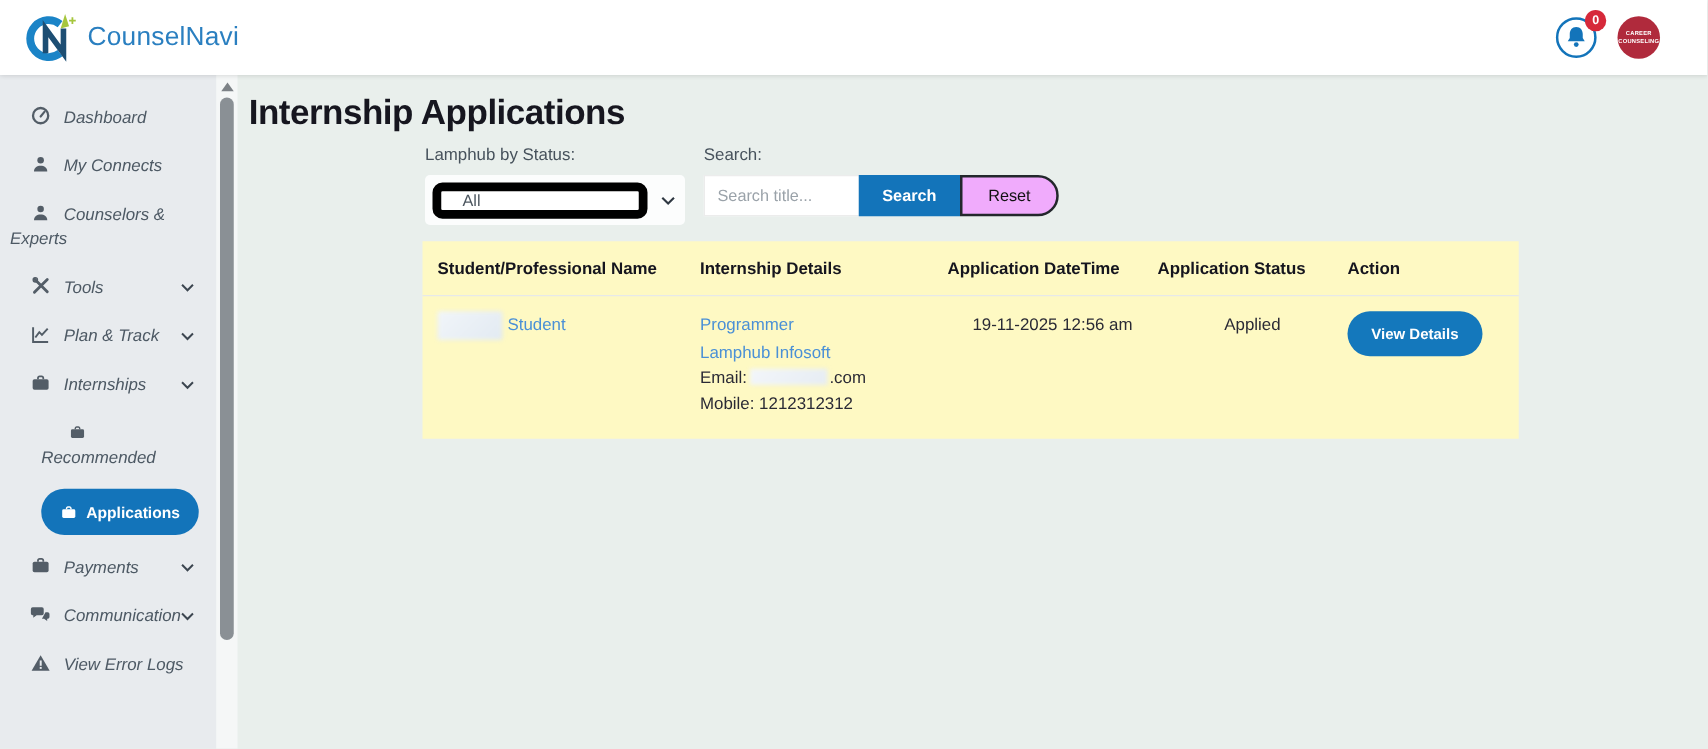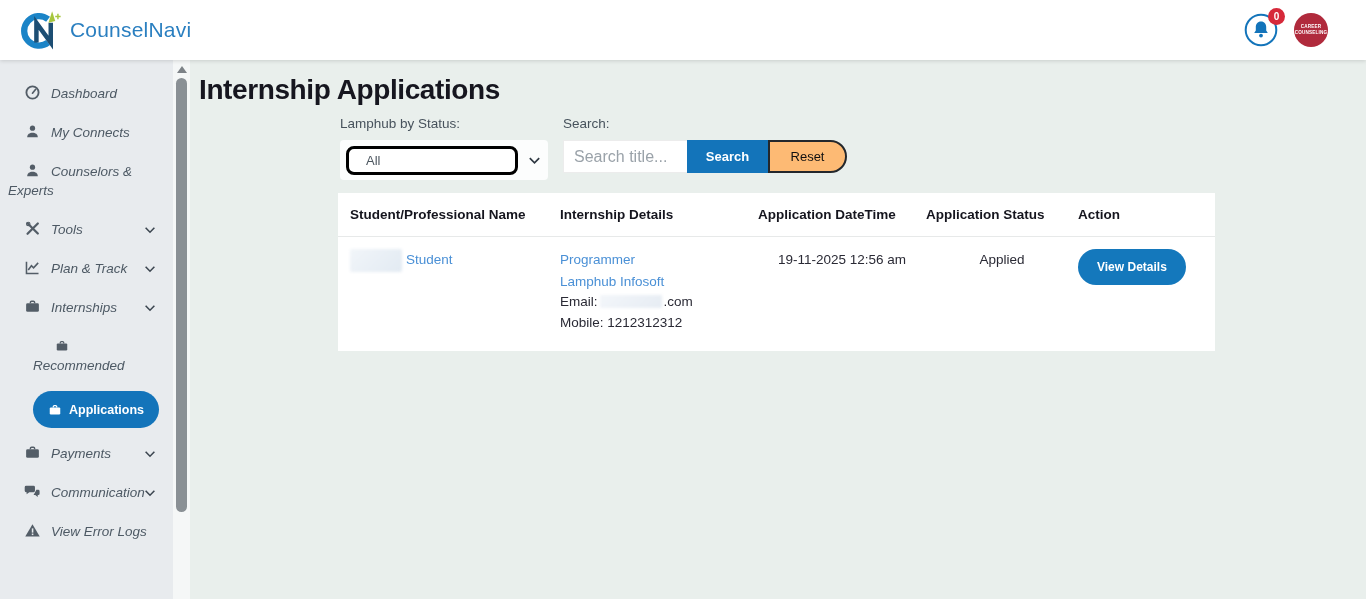--- a/index.html
+++ b/index.html
@@ -73,45 +73,45 @@
   .page-title { margin:0; font-size:28px; font-weight:800; color:#16161f; letter-spacing:-.4px; }
 
   .controls { display:flex; align-items:flex-start; margin:10px 0 0 141px; }
   .control-label { font-size:13.5px; color:#47525c; margin-bottom:9px; }
   .filter-block { width:208px; }
   .filter-panel {
     background:#fcfdfd; border-radius:4px; padding:5px 4px 5px 6px; height:40px;
     display:flex; align-items:center;
   }
   .select-box {
-    flex:1; height:29px; border:3px solid #000000; border-radius:8px; background:#fff;
+    flex:1; height:29px; border:7px solid #000000; border-radius:8px; background:#fff;
     display:flex; align-items:center; padding-left:17px; font-size:13px; color:#4d5760; cursor:pointer;
   }
   .select-chev { margin:0 2px 0 9px; width:15px; height:15px; color:#2f3842; cursor:pointer; }
   .select-chev svg { width:15px; height:15px; }
 
   .search-block { margin-left:15px; }
   .input-group { display:flex; height:33px; }
   .search-input {
     width:124px; border:1px solid #ececec; border-right:none; padding:0 10px;
-    font-size:16px; color:#333; background:#fff; outline:none;
+    font-size:13px; color:#333; background:#fff; outline:none;
     font-family:"Liberation Sans", sans-serif;
   }
   .search-input::placeholder { color:#9aa2a9; }
   .btn-search {
     width:81px; background:#1374ba; color:#fff; border:none; font-size:13px; font-weight:bold;
     cursor:pointer; font-family:"Liberation Sans", sans-serif;
   }
   .btn-reset {
-    width:79px; background:#fdba74; border:2px solid #23272c; border-radius:0 17px 17px 0;
+    width:79px; background:#f0abfc; border:2px solid #23272c; border-radius:0 17px 17px 0;
     font-size:13px; color:#111; cursor:pointer; font-family:"Liberation Sans", sans-serif;
   }
 
   
-  .table-card { margin:13px 0 0 139px; width:877px; background:#ffffff; }
+  .table-card { margin:13px 0 0 139px; width:877px; background:#fef9c3; }
   .thead, .trow {
     display:grid; grid-template-columns:210px 198px 168px 152px 1fr; padding:0 12px;
   }
   .thead {
     height:44px; align-items:center; border-bottom:1px solid #e7e9e9;
     font-size:13.5px; font-weight:bold; color:#15151e;
   }
   .trow { padding-top:12px; padding-bottom:18px; font-size:13.5px; color:#2a2a35; }
   .cell-name { display:flex; align-items:flex-start; gap:4px; }
   .redact {

